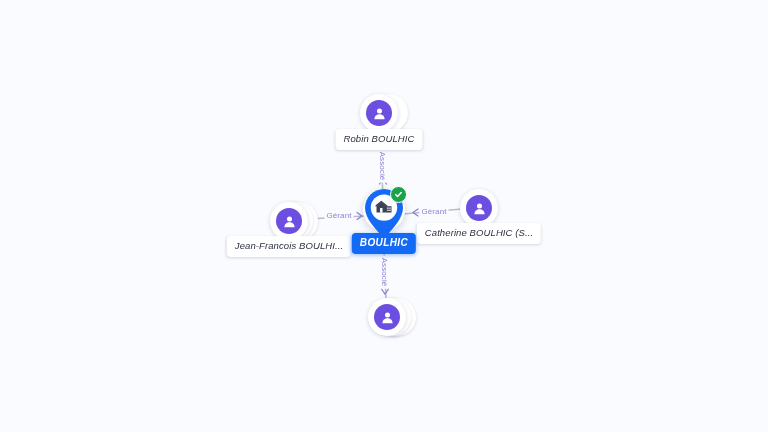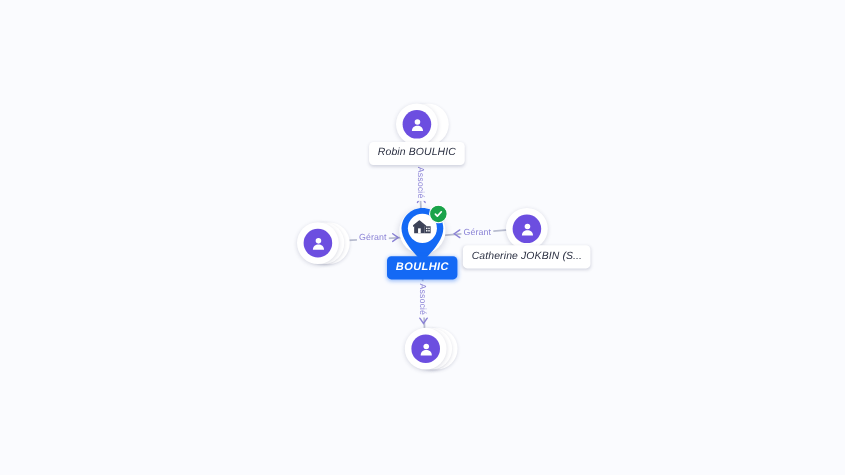--- a/index.html
+++ b/index.html
@@ -216,36 +216,37 @@
           <div class="avatar-disc">
             <svg width="15" height="15" viewBox="0 0 16 16">
               <circle cx="8" cy="5.3" r="2.7" fill="#ffffff"></circle>
               <path d="M2.6 14 C2.6 10.4 5.2 8.8 8 8.8 C10.8 8.8 13.4 10.4 13.4 14 Z" fill="#ffffff"></path>
             </svg>
           </div>
         </div>
       </div>
     </div>
   </div>
+  <div class="node-label" style="left:289px; top:236px;">Jean-Francois BOULHI...</div>
 
   <div class="node" style="left:479px; top:208px;">
     <div class="node-visual" style="left:0; top:0;">
       <div class="avatar-stack">
         <div class="avatar-ring">
           <div class="avatar-disc">
             <svg width="15" height="15" viewBox="0 0 16 16">
               <circle cx="8" cy="5.3" r="2.7" fill="#ffffff"></circle>
               <path d="M2.6 14 C2.6 10.4 5.2 8.8 8 8.8 C10.8 8.8 13.4 10.4 13.4 14 Z" fill="#ffffff"></path>
             </svg>
           </div>
         </div>
       </div>
     </div>
   </div>
-  <div class="node-label" style="left:479px; top:223px;">Catherine JOKBIN (S...</div>
+  <div class="node-label" style="left:479px; top:223px;">Catherine BOULHIC (S...</div>
 
   <div class="node" style="left:387px; top:317px;">
     <div class="node-visual" style="left:0; top:0;">
       <div class="avatar-stack">
         <div class="stack-ghost g1"></div>
         <div class="stack-ghost g2"></div>
         <div class="avatar-ring">
           <div class="avatar-disc">
             <svg width="15" height="15" viewBox="0 0 16 16">
               <circle cx="8" cy="5.3" r="2.7" fill="#ffffff"></circle>

